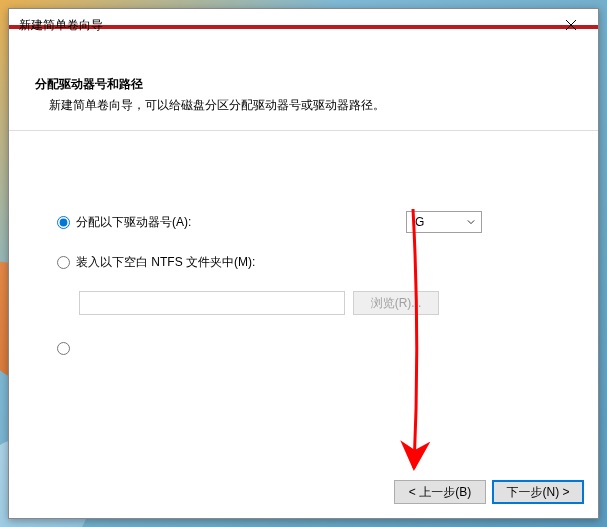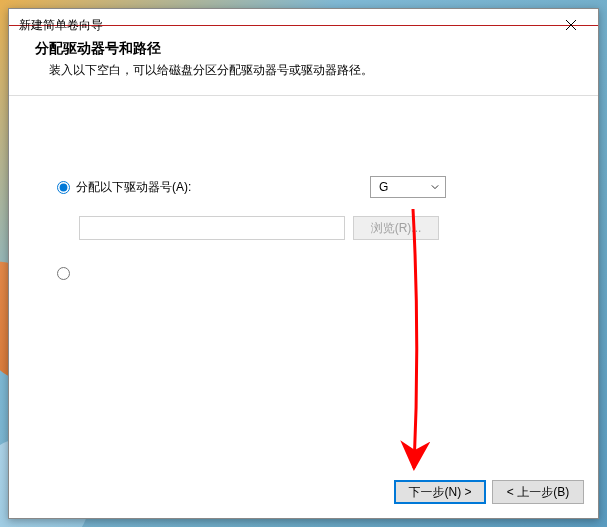--- a/index.html
+++ b/index.html
@@ -30,37 +30,37 @@
       width: 591px; height: 511px;
       background: #fff;
       border: 1px solid #888;
       box-shadow: 0 2px 8px rgba(0,0,0,0.3);
     }
     .titlebar {
       height: 16px;
       display: flex;
       align-items: center;
       padding: 16px 5px 0 10px;
-      border-bottom: 1px solid #b91c1c;
+      border-bottom: 4px solid #b91c1c;
     }
     .titlebar-title { flex: 1; font-size: 12px; color: #000; }
     .close-btn {
       width: 45px; height: 28px;
       display: flex; align-items: center; justify-content: center;
       cursor: pointer;
     }
     .close-btn svg { width: 10px; height: 10px; }
     .header {
       padding: 14px 26px 10px 26px;
     }
-    .header-title { font-weight: bold; font-size: 14px; color: #000; margin-bottom: 4px; }
+    .header-title { font-weight: bold; font-size: 12px; color: #000; margin-bottom: 4px; margin-top: 33px; }
     .header-desc { font-size: 12px; color: #000; padding-left: 14px; }
     .sep { border: none; border-top: 1px solid #ddd; margin: 6px 0 0 0; }
     .content {
-      padding: 80px 56px 0 48px;
+      padding: 80px 20px 0 48px;
       position: relative;
     }
     .opt-row {
       display: flex; align-items: center;
       margin-bottom: 18px;
       min-height: 22px;
     }
     .radio {
       width: 13px; height: 13px; margin-right: 6px;
       accent-color: #0078d7;
@@ -133,49 +133,53 @@
     <span class="titlebar-title">新建简单卷向导</span>
     <div class="close-btn">
       <svg viewBox="0 0 10 10">
           <path d="M0 0 L10 10 M10 0 L0 10" stroke="#000" stroke-width="1" fill="none"></path>
         </svg>
     </div>
   </div>
 
   <div class="header">
     <div class="header-title">分配驱动器号和路径</div>
-    <div class="header-desc">装入以下空白，可以给磁盘分区分配驱动器号或驱动器路径。</div>
+    <div class="header-desc">新建简单卷向导，可以给磁盘分区分配驱动器号或驱动器路径。</div>
   </div>
   <hr class="sep">
 
   <div class="content">
     <div class="opt-row">
       <input type="radio" class="radio" name="drv" checked="" style="">
       <span class="opt-label">分配以下驱动器号(A):</span>
       <div class="drive-select">
         <span>G</span>
         <svg class="chevron" viewBox="0 0 10 10">
             <path d="M1 3 L5 7 L9 3" stroke="#000" stroke-width="1" fill="none"></path>
           </svg>
       </div>
     </div>
 
+    <div class="opt-row">
+      <input type="radio" class="radio" name="drv" style="">
+      <span class="opt-label">装入以下空白 NTFS 文件夹中(M):</span>
+    </div>
     <div class="subrow">
       <input class="path-input" type="text" disabled="" value="" style="">
       <button class="browse-btn" disabled="">浏览(R)...</button>
     </div>
 
     <div class="opt-row">
       <input type="radio" class="radio" name="drv" style="">
     </div>
   </div>
 
   <div class="footer">
+    <button class="btn">&lt; 上一步(B)</button>
     <button class="btn focused">下一步(N) &gt;</button>
-    <button class="btn">&lt; 上一步(B)</button>
   </div>
 
   <svg class="arrow-svg">
     <defs>
       <marker id="ah" markerWidth="12" markerHeight="12" refX="9" refY="5" orient="auto">
         <path d="M0,0 L10,5 L0,10 L3,5 Z" fill="#ff0000"></path>
       </marker>
     </defs>
     <path d="M 404 200 Q 411 330 405 459" stroke="#ff0000" stroke-width="3" fill="none" marker-end="url(#ah)"></path>
   </svg>

